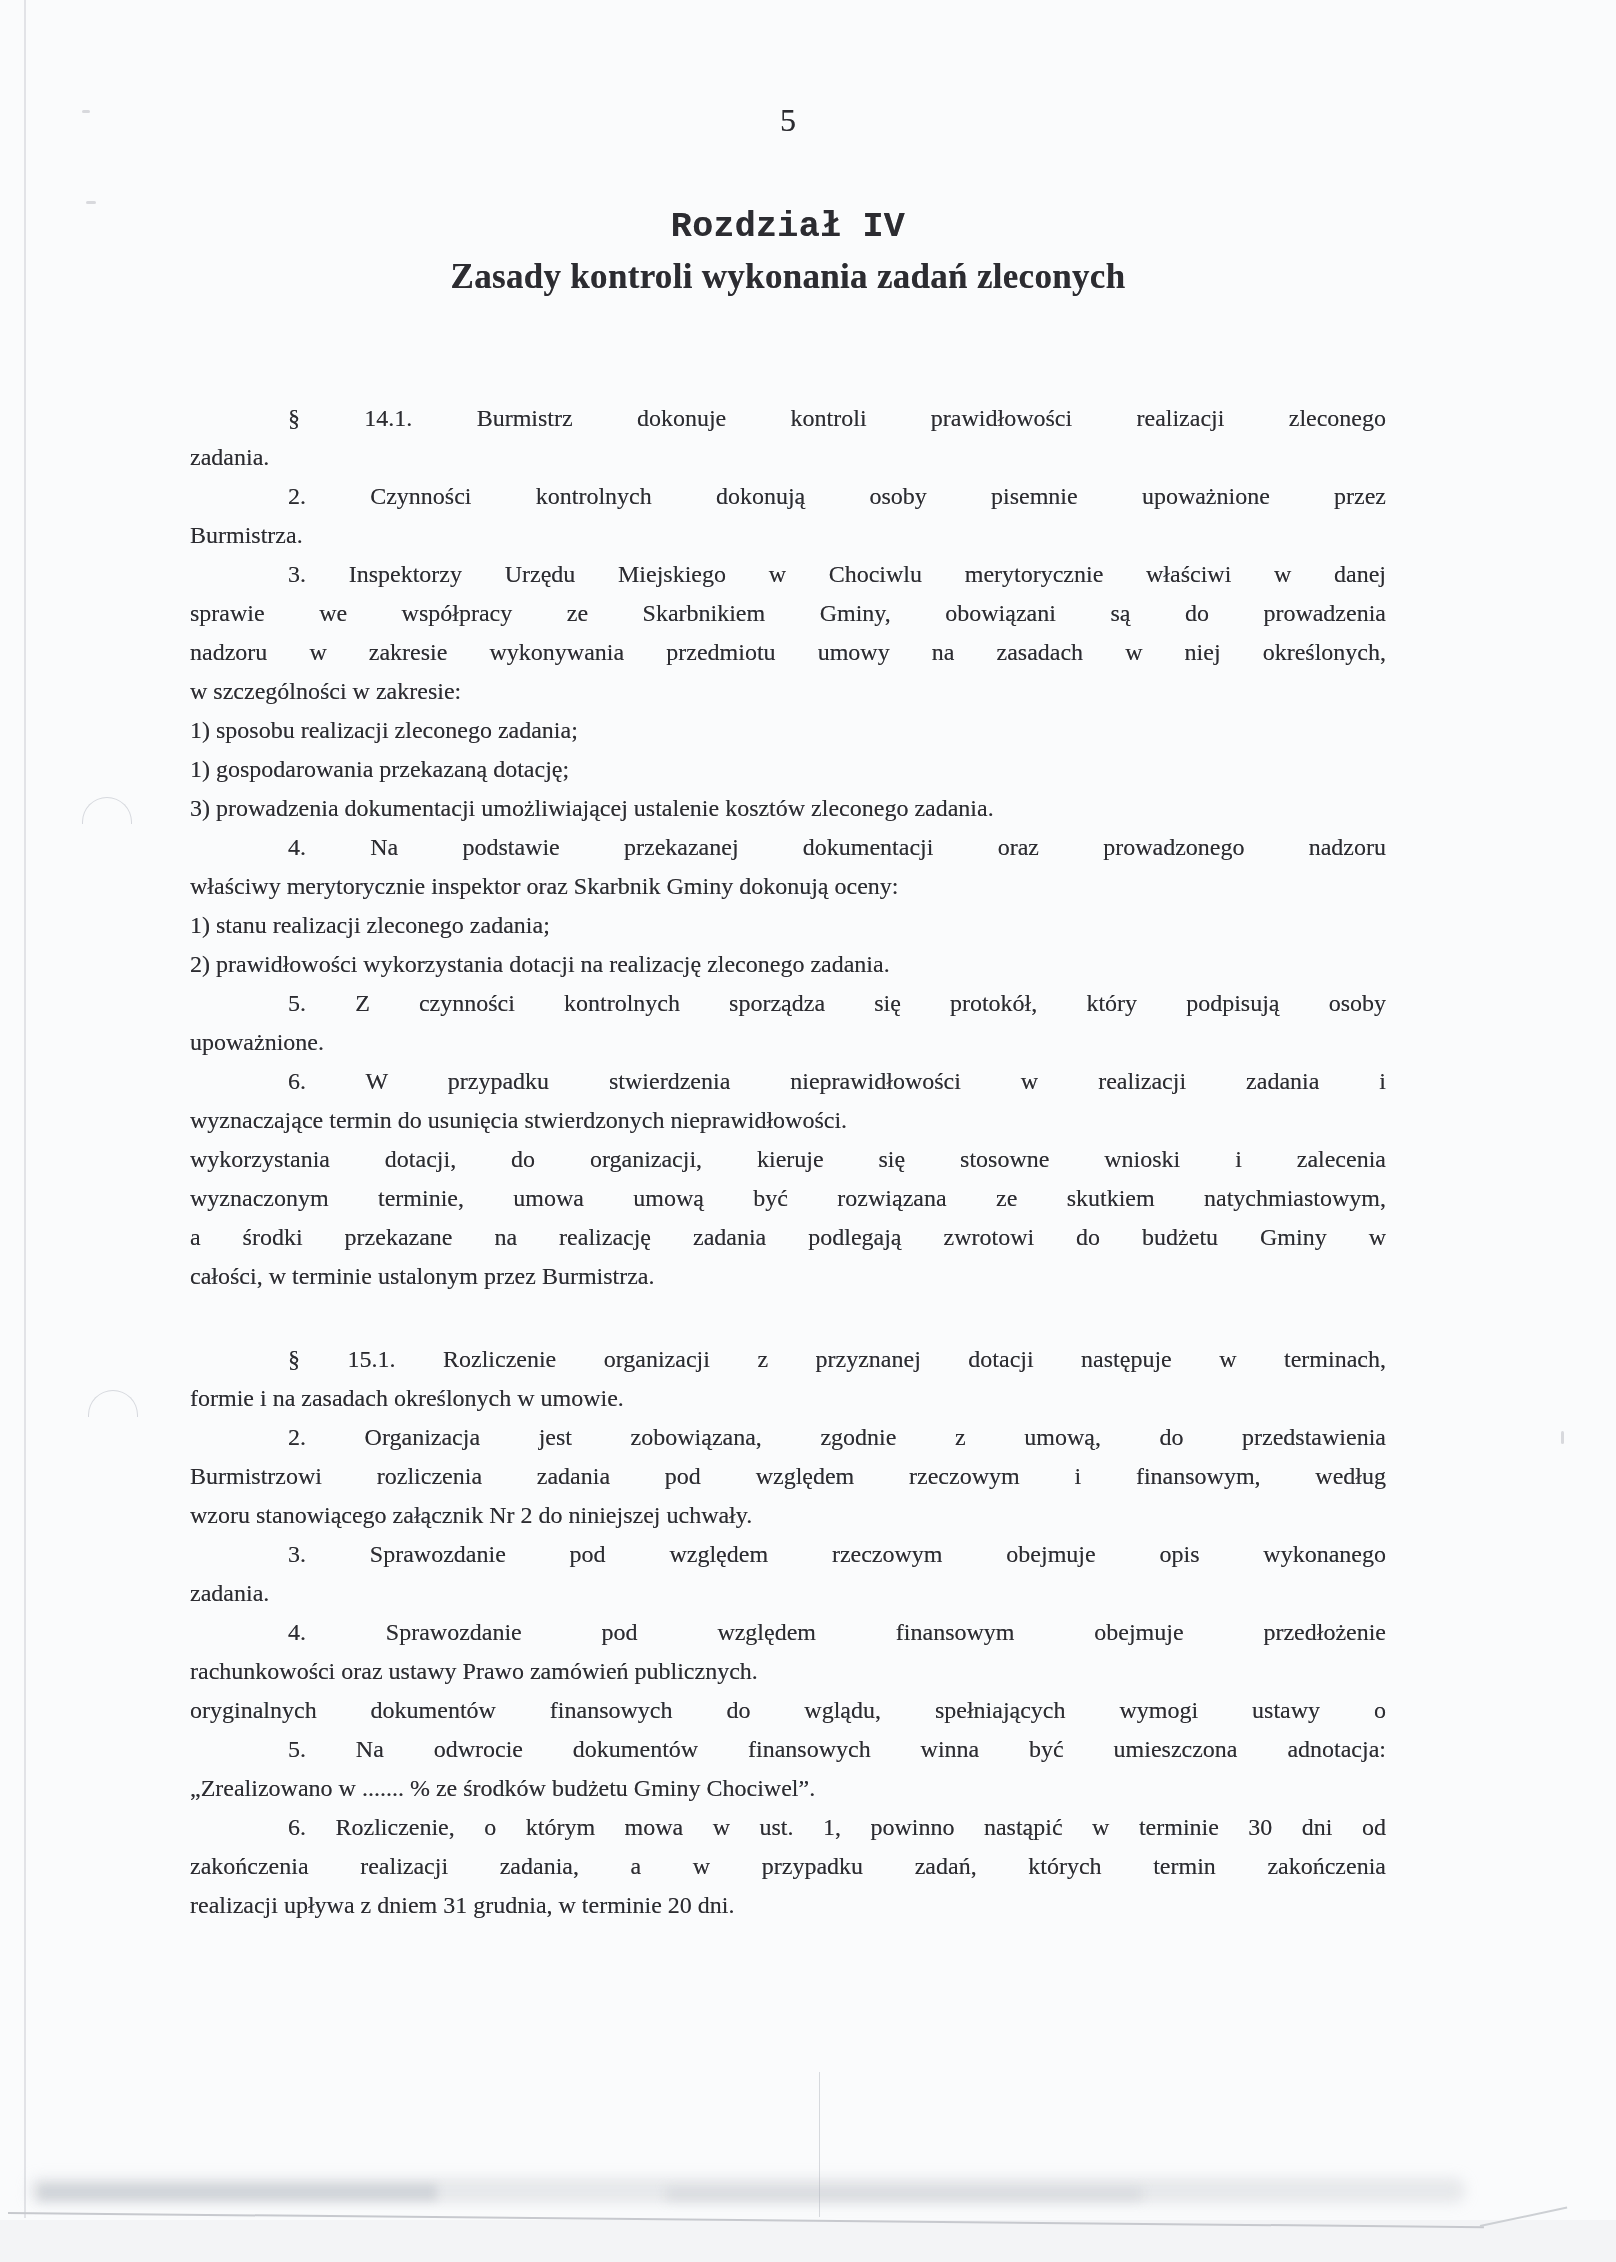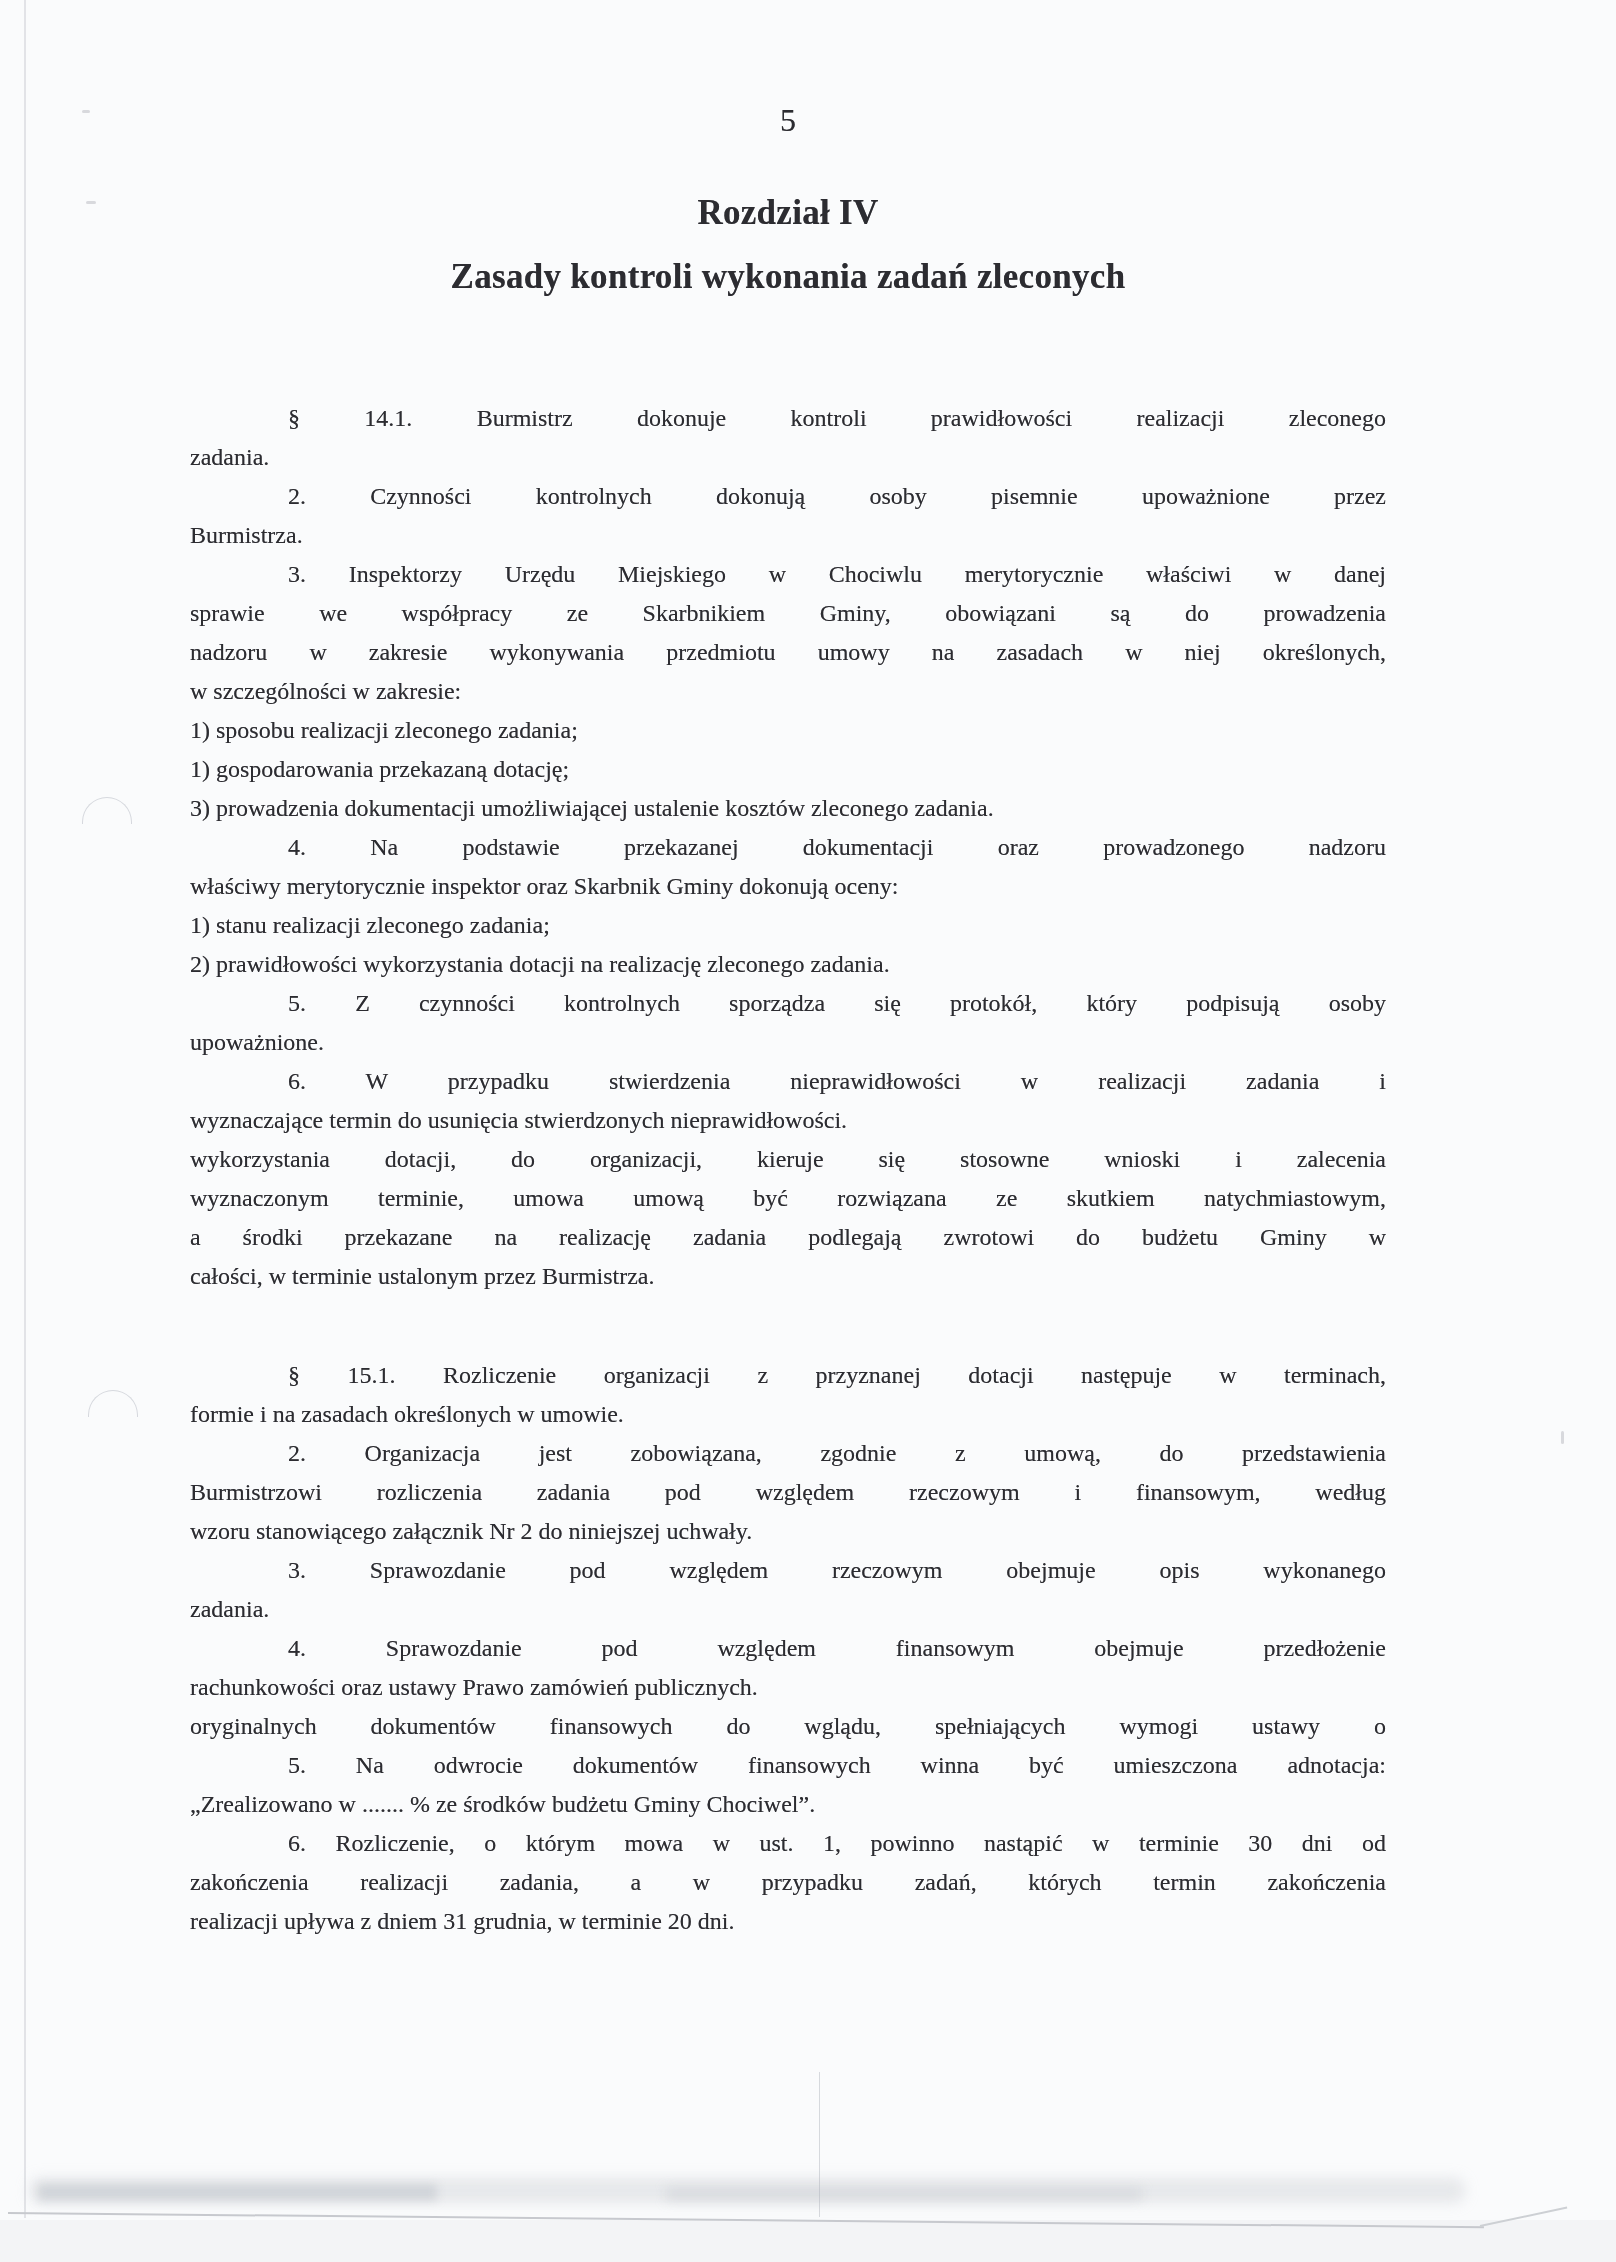--- a/index.html
+++ b/index.html
@@ -27,31 +27,31 @@
   }
   .chapter-heading, .chapter-subheading {
     position: absolute;
     left: 190px; width: 1196px;
     text-align: center;
     font-weight: bold;
     font-size: 35px; line-height: 42px;
     letter-spacing: 0.3px;
     text-shadow: 0 0 0.6px rgba(40,40,46,0.55);
   }
-  .chapter-heading   { top: 192px; }
+  .chapter-heading   { top: 206px; font-family: Liberation Mono, monospace; }
   .chapter-subheading{ top: 256px; }
 
   .doc-body {
     position: absolute;
     top: 399px; left: 190px; width: 1196px;
     font-size: 24px; line-height: 39px;
     text-shadow: 0 0 0.5px rgba(44,44,50,0.5);
   }
   .para { margin: 0; }
-  .section-gap { margin-top: 60px; }
+  .section-gap { margin-top: 44px; }
   .line { min-height: 39px; }
   .jline { text-align: justify; text-align-last: justify; }
   .lastline { text-align: left; font-family: Liberation Serif, serif; }
   .indent { text-indent: 98px; }
 
   
   .scan-line-left {
     position: absolute; left: 24px; top: 0;
     width: 1.9px; height: 2218px;
     background: rgba(205,208,214,0.55);

